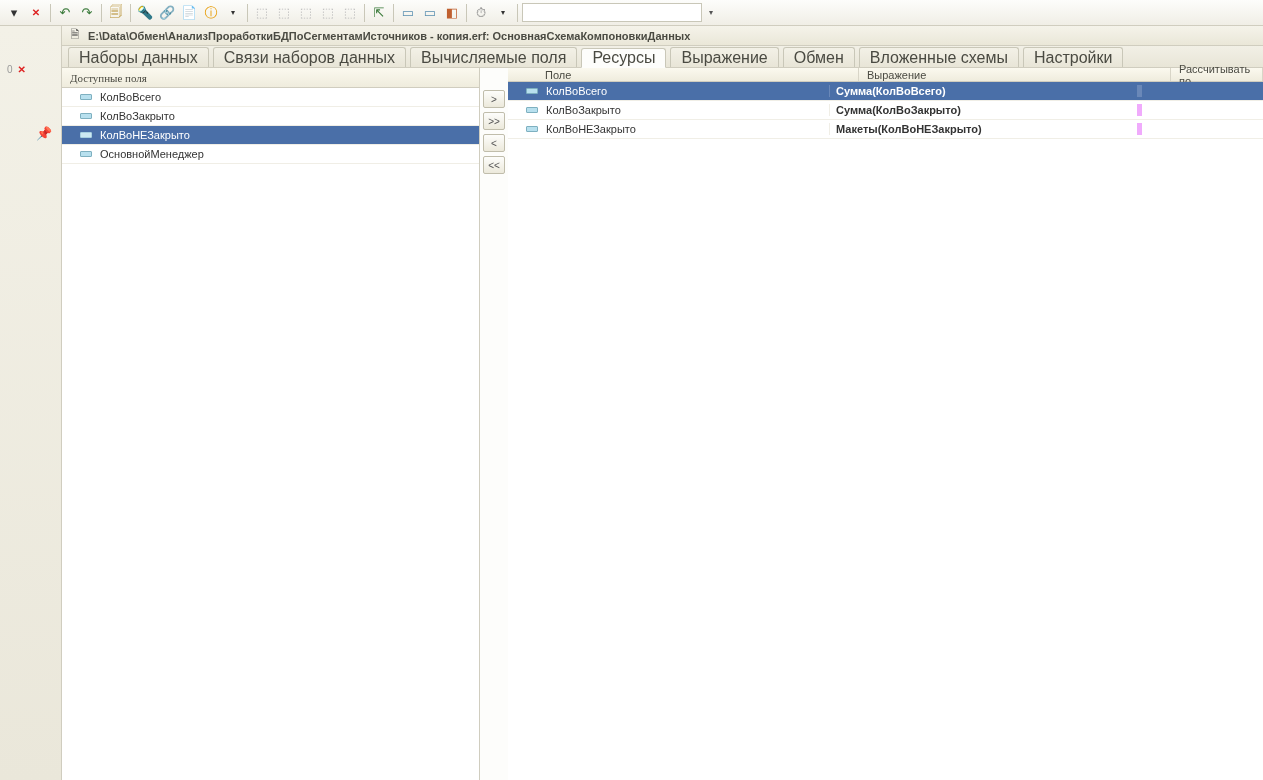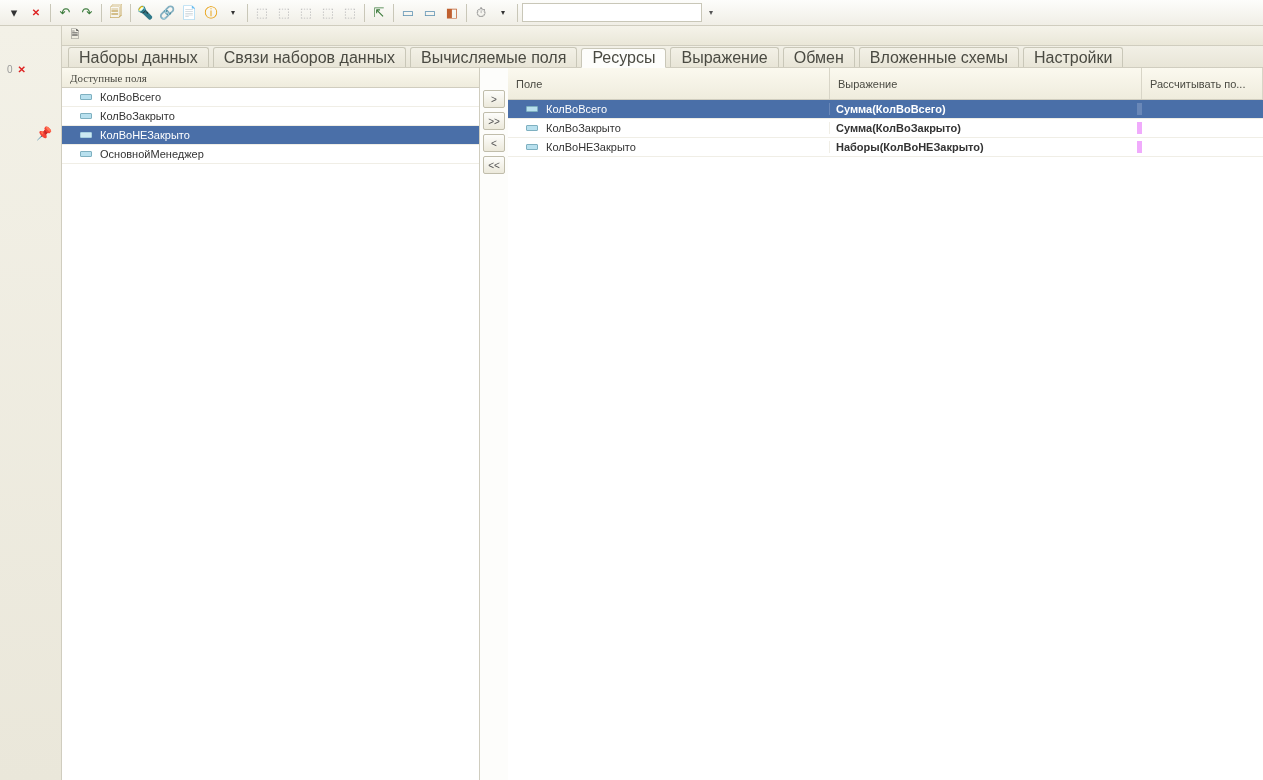--- a/index.html
+++ b/index.html
@@ -222,24 +222,25 @@
     border: 1px solid #7eb0c0;
     background: #b8e0ee;
     border-radius: 1px;
   }
   .field-row.selected .fld-icon {
     border-color: #a8d0e0;
     background: #cce8f2;
   }
 
   .grid-header {
-    height: 32px;
+    height: 14px;
     display: flex;
     background: linear-gradient(#fbf9ef,#efecdd);
     border-bottom: 1px solid #d0cdbf;
+    padding-left: 29px;
   }
   .gh-cell {
     display: flex;
     align-items: center;
     padding-left: 8px;
     border-right: 1px solid #d8d5c7;
     color: #4a4a42;
   }
   .gh-field { width: 322px; }
   .gh-expr  { width: 312px; }
@@ -314,20 +315,21 @@
       <span style="color:#999;">0</span>
       <span class="close-x">✕</span>
     </div>
     <div class="sidebar-pin">📌</div>
   </div>
 
   <div class="main">
 
     <div class="titlebar">
       <span class="title-icon">🗎</span>
+      <span class="title-text">E:\Data\Обмен\АнализПроработкиБДПоСегментамИсточников - копия.erf: ОсновнаяСхемаКомпоновкиДанных</span>
     </div>
 
     <div class="tabstrip">
       <div class="tab">
           <span>Наборы данных</span>
         </div>
       <div class="tab">
           <span>Связи наборов данных</span>
         </div>
       <div class="tab">
@@ -418,21 +420,21 @@
                 <span>КолВоЗакрыто</span>
               </div>
             <div class="gc-expr"><span>Сумма(КолВоЗакрыто)</span></div>
             <div class="gc-calc"><span></span></div>
           </div>
           <div class="grid-row">
             <div class="gc-field">
                 <span class="fld-icon"></span>
                 <span>КолВоНЕЗакрыто</span>
               </div>
-            <div class="gc-expr"><span>Наборы(КолВоНЕЗакрыто)</span></div>
+            <div class="gc-expr"><span>Макеты(КолВоНЕЗакрыто)</span></div>
             <div class="gc-calc"><span></span></div>
           </div>
         </div>
       </div>
 
     </div>
   </div>
 </div>
 
 </body></html>

